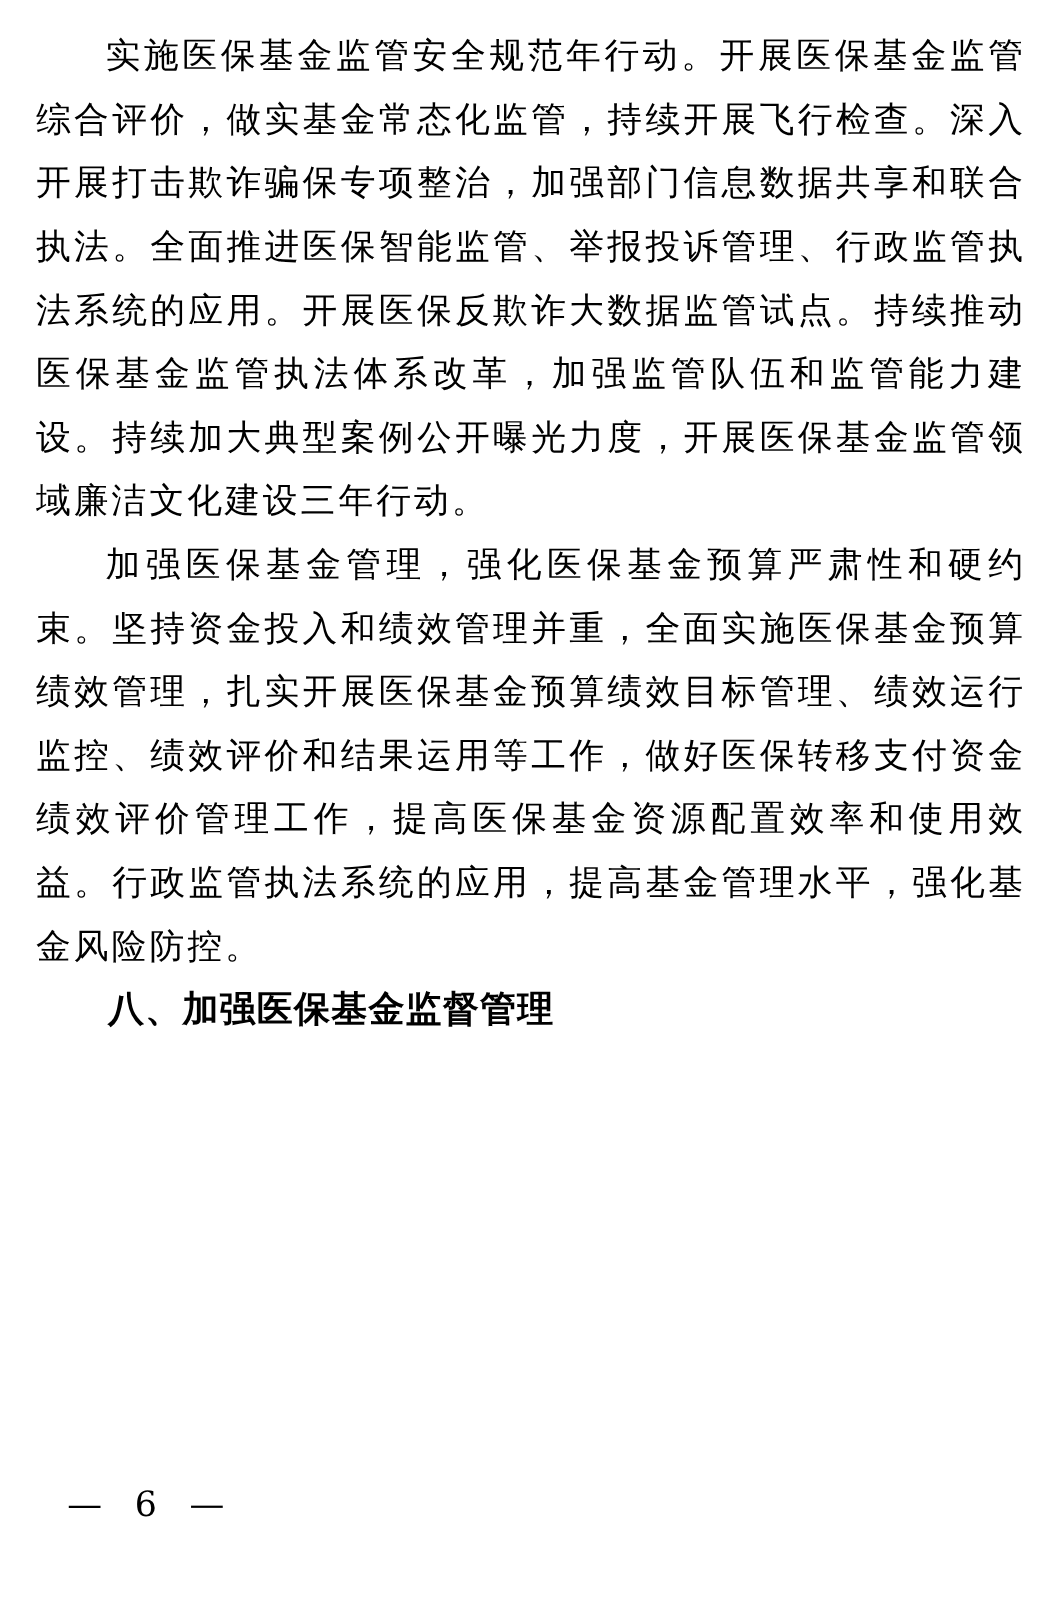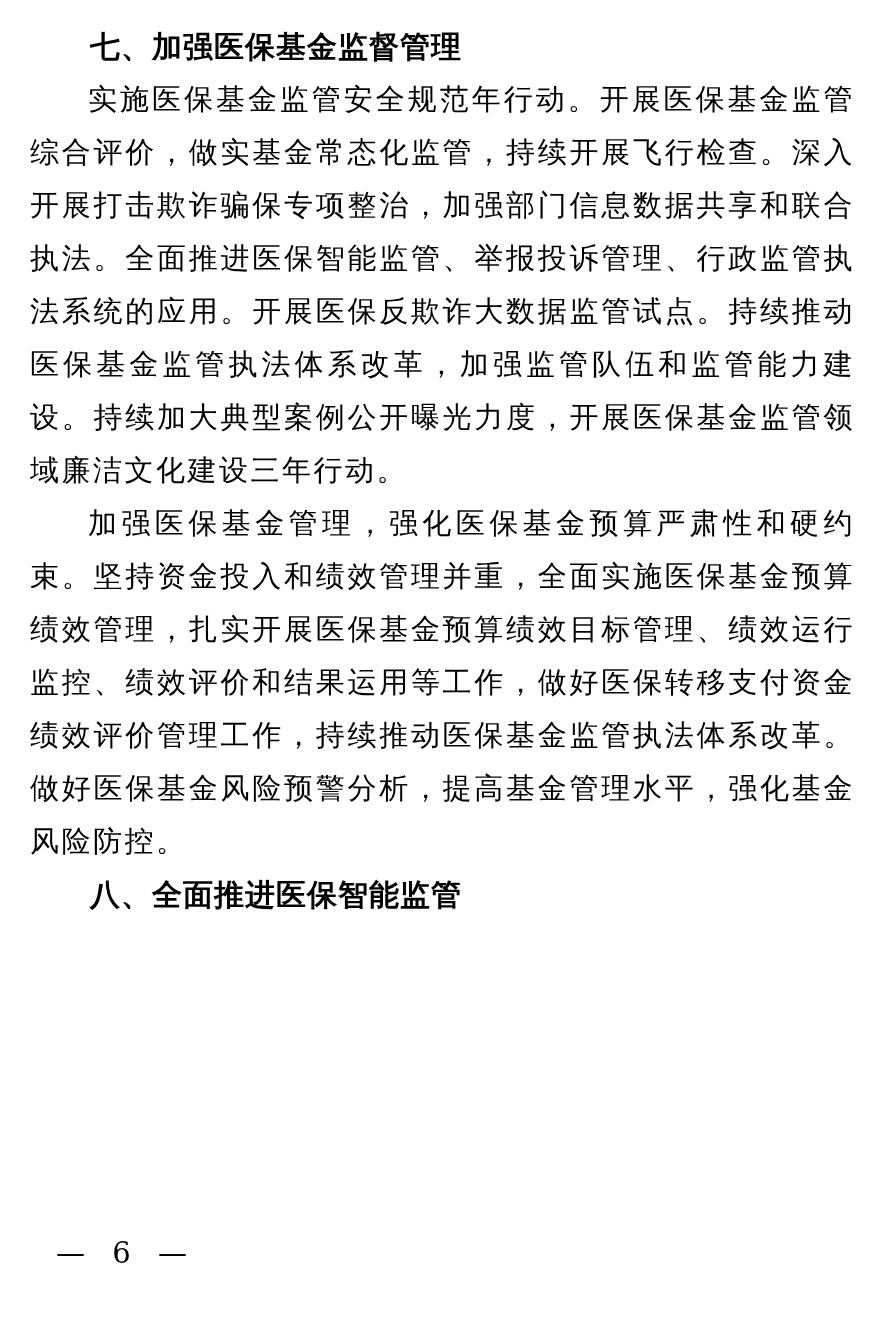--- a/index.html
+++ b/index.html
@@ -48,24 +48,23 @@
     word-spacing: 14px;
     color: #000000;
     font-family: "DejaVu Serif", "Liberation Serif", serif;
   }
 </style>
 </head>
 <body>
 
 <div class="page">
 
-  <h2 class="heading">七、加强医保基金监督管理</h2>
 
   <p class="para">实施医保基金监管安全规范年行动。开展医保基金监管综合评价，做实基金常态化监管，持续开展飞行检查。深入开展打击欺诈骗保专项整治，加强部门信息数据共享和联合执法。全面推进医保智能监管、举报投诉管理、行政监管执法系统的应用。开展医保反欺诈大数据监管试点。持续推动医保基金监管执法体系改革，加强监管队伍和监管能力建设。持续加大典型案例公开曝光力度，开展医保基金监管领域廉洁文化建设三年行动。</p>
 
-  <p class="para">加强医保基金管理，强化医保基金预算严肃性和硬约束。坚持资金投入和绩效管理并重，全面实施医保基金预算绩效管理，扎实开展医保基金预算绩效目标管理、绩效运行监控、绩效评价和结果运用等工作，做好医保转移支付资金绩效评价管理工作，持续推动医保基金监管执法体系改革。做好医保基金风险预警分析，提高基金管理水平，强化基金风险防控。</p>
+  <p class="para">加强医保基金管理，强化医保基金预算严肃性和硬约束。坚持资金投入和绩效管理并重，全面实施医保基金预算绩效管理，扎实开展医保基金预算绩效目标管理、绩效运行监控、绩效评价和结果运用等工作，做好医保转移支付资金绩效评价管理工作，提高医保基金资源配置效率和使用效益。行政监管执法系统的应用，提高基金管理水平，强化基金风险防控。</p>
 
-  <h2 class="heading">八、全面推进医保智能监管</h2>
+  <h2 class="heading">八、加强医保基金监督管理</h2>
 
 
   <div class="page-number">— 6 —</div>
 
 </div>
 
 </body></html>

